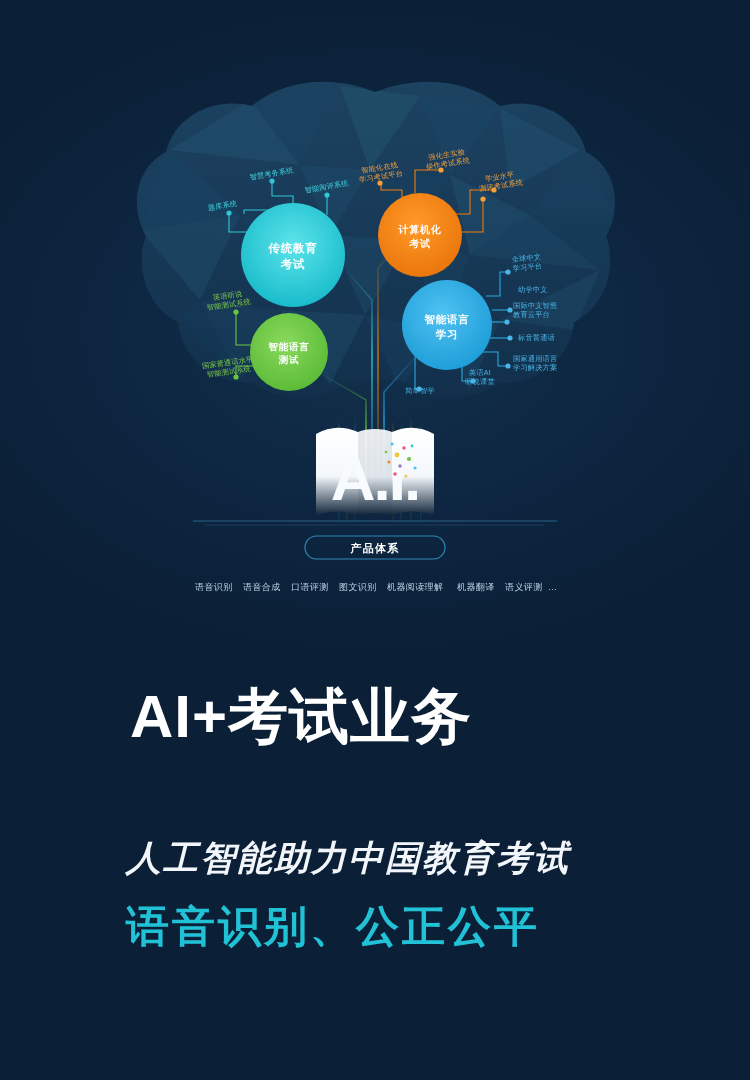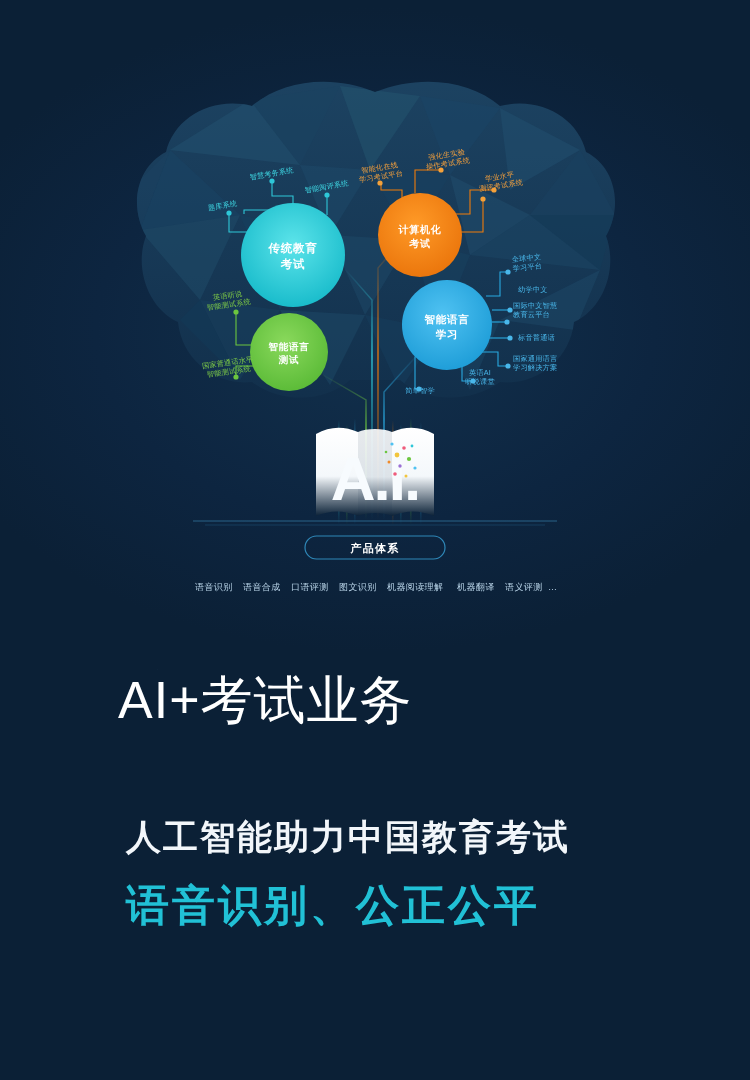--- a/index.html
+++ b/index.html
@@ -49,40 +49,41 @@
   .hero svg { display: block; }
 
   
   .copy {
     position: absolute;
     left: 118px;
     top: 672px;
     width: 560px;
   }
   .headline {
-    font-size: 52px;
-    font-weight: 400;
+    font-size: 60px;
+    font-weight: 700;
     color: #ffffff;
     letter-spacing: 1px;
     line-height: 1.1;
-    margin: 0;
+    margin: 12px;
     white-space: nowrap;
   }
   .sub-wrap {
     margin-top: 84px;
     padding-left: 8px;
   }
   .subline {
     font-size: 35px;
     font-weight: 700;
     color: #f2f6fa;
     letter-spacing: 2px;
     line-height: 1.35;
     margin: 0;
     white-space: nowrap;
+    font-style: italic;
   }
   .tagline {
     font-size: 43px;
     font-weight: 700;
     color: #21c1d6;
     letter-spacing: 3px;
     line-height: 1.3;
     margin: 18px 0 0 0;
     white-space: nowrap;
   }

